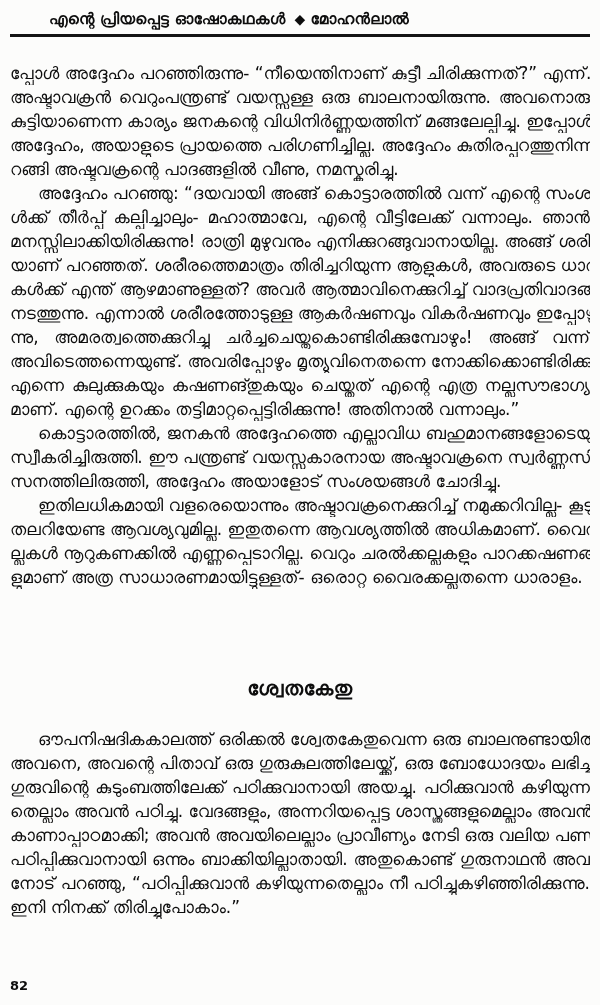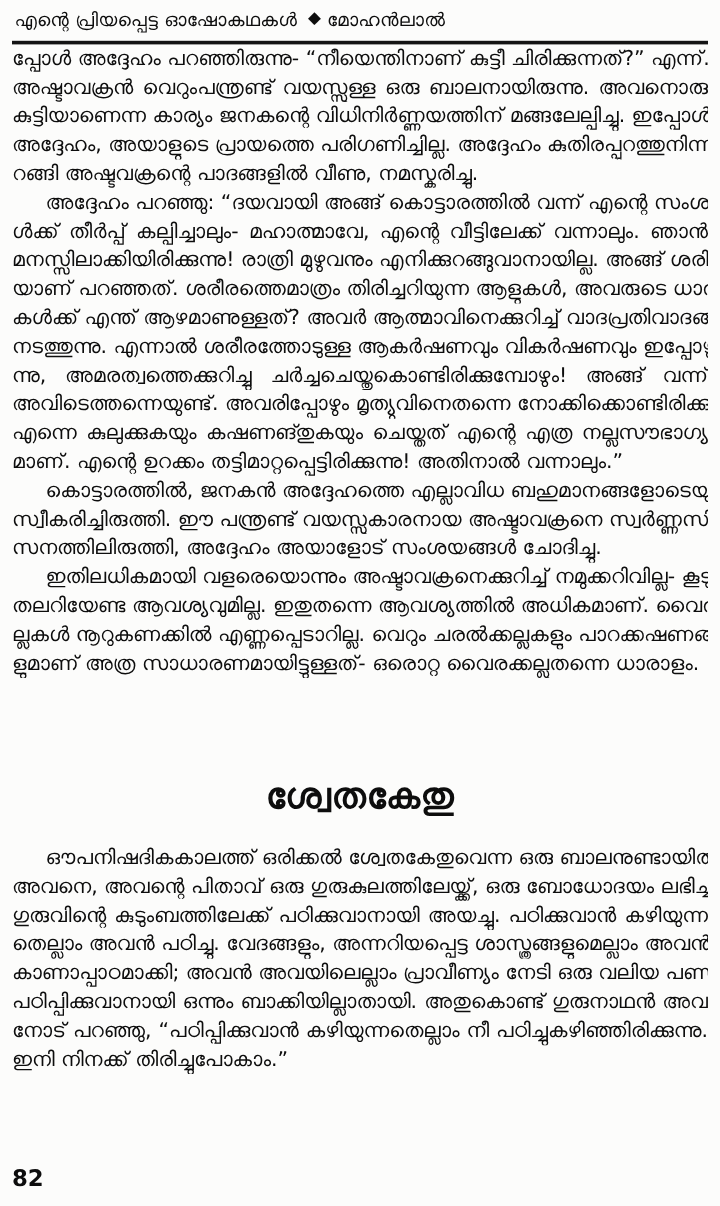--- a/index.html
+++ b/index.html
@@ -14,71 +14,74 @@
     margin: 0 auto;
     background: #fcfcfb;
     color: #0d0d0d;
     font-family: "DejaVu Sans", sans-serif;
     box-sizing: border-box;
     padding: 8px 10px 0 10px;
     overflow: hidden;
   }
   .running-header {
     display: flex;
+    align-items: center;
     font-size: 15.5px;
-    font-weight: 400;
+    font-weight: 700;
     letter-spacing: 0.2px;
     padding-left: 2px;
     height: 22px;
     white-space: nowrap;
     overflow: hidden;
+    margin-left: 37px;
   }
   .running-header .sep {
     font-size: 14px;
     margin: 0 5px 0 9px;
     line-height: 1;
   }
   .header-rule {
     height: 2.5px;
     background: #141414;
     margin-top: 4px;
   }
   .text-body {
-    margin-top: 0;
+    margin-top: 24px;
     font-size: 17px;
     line-height: 24px;
   }
   .para { margin: 0; }
   .line {
     height: 24px;
     white-space: nowrap;
     overflow: hidden;
     text-align: justify;
     text-align-last: justify;
   }
   .line.last {
     text-align-last: left;
   }
   .para.indent .line:first-child {
     text-indent: 28px;
   }
   .section-heading {
     text-align: center;
-    font-size: 30px;
+    font-size: 20px;
     font-weight: 700;
     height: 30px;
     line-height: 30px;
     margin: 84px 0 24px 0;
     letter-spacing: 0.5px;
+    font-family: Liberation Serif, serif;
   }
   .page-number {
     position: absolute;
     left: 10px;
     bottom: 12px;
-    font-size: 19px;
+    font-size: 13px;
     font-weight: 700;
   }
 </style>
 </head>
 <body>
 
 <div class="page">
 
   <div class="running-header">
     <span>എന്റെ പ്രിയപ്പെട്ട ഓഷോകഥകൾ</span>

